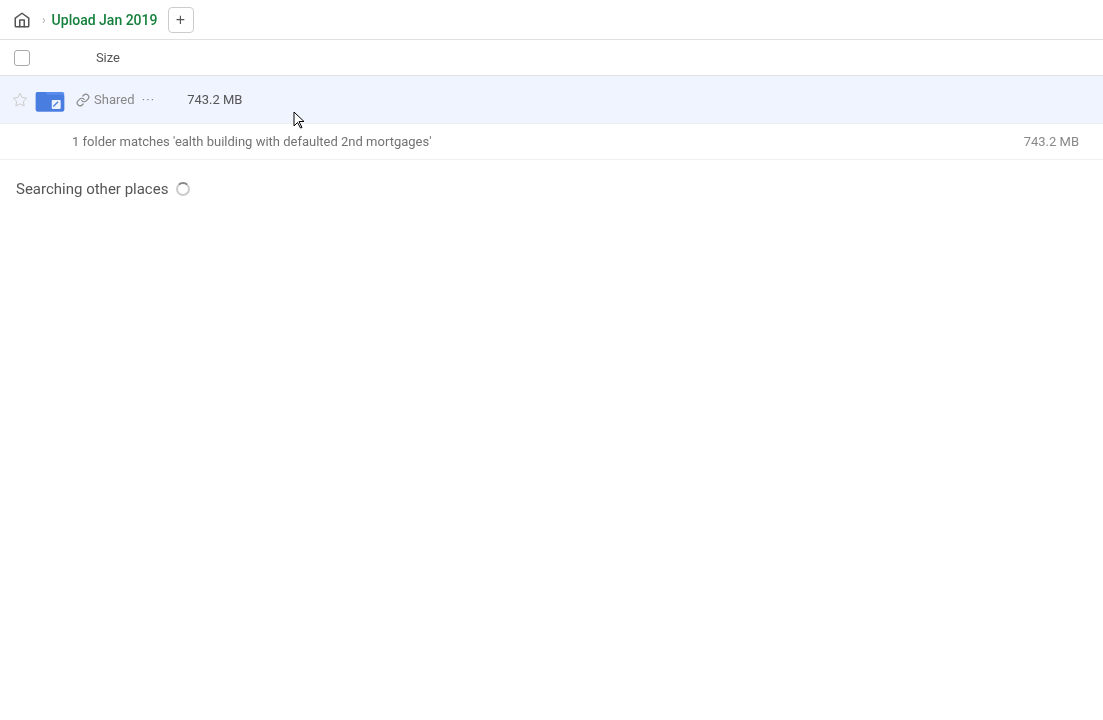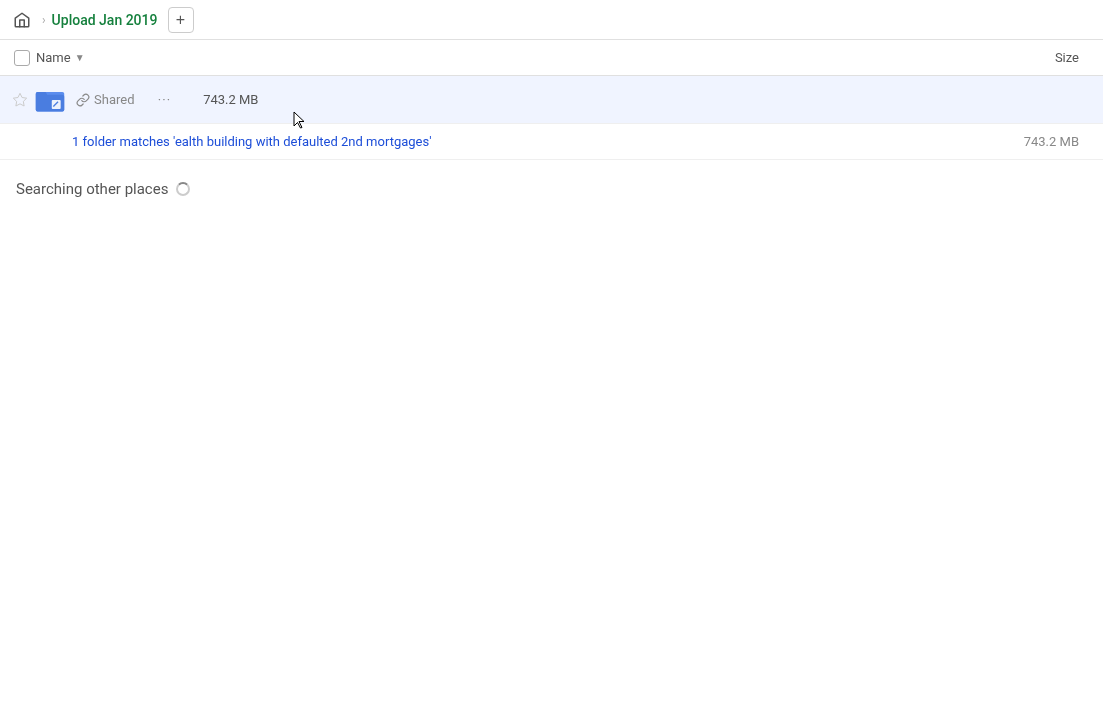--- a/index.html
+++ b/index.html
@@ -143,21 +143,20 @@
       overflow: hidden;
       text-overflow: ellipsis;
     }
 
     .shared-badge {
       display: flex;
       align-items: center;
       gap: 4px;
       color: #888;
       font-size: 13px;
-      margin-right: 16px;
       cursor: pointer;
     }
 
     .more-button {
       width: 28px;
       height: 28px;
       display: flex;
       align-items: center;
       justify-content: center;
       border-radius: 4px;
@@ -181,21 +180,21 @@
       align-items: center;
       height: 36px;
       padding: 0 16px 0 72px;
       border-bottom: 1px solid #efefef;
       background: #fff;
     }
 
     .match-text {
       flex: 1;
       font-size: 13px;
-      color: #1d4ed8;
+      color: #737373;
     }
 
     .match-size {
       width: 80px;
       text-align: right;
       font-size: 13px;
       color: #888;
       padding-right: 8px;
     }
 
@@ -261,24 +260,20 @@
   </div>
   <span class="chevron-icon">›</span>
   <span class="breadcrumb-title">Upload Jan 2019</span>
   <button class="add-button">+</button>
 </div>
 
 <div class="column-header-row">
   <div class="checkbox-area">
     <div class="checkbox"></div>
   </div>
-  <div class="col-name">
-    <span>Name</span>
-    <span style="font-size:10px; color:#888;">▼</span>
-  </div>
   <div class="col-size">Size</div>
 </div>
 
 <div class="file-row">
   <div class="star-area">
     <svg width="16" height="16" viewBox="0 0 24 24" fill="none" stroke="#ccc" stroke-width="1.5">
       <polygon points="12 2 15.09 8.26 22 9.27 17 14.14 18.18 21.02 12 17.77 5.82 21.02 7 14.14 2 9.27 8.91 8.26 12 2"></polygon>
     </svg>
   </div>
   <div class="folder-icon-wrap">

